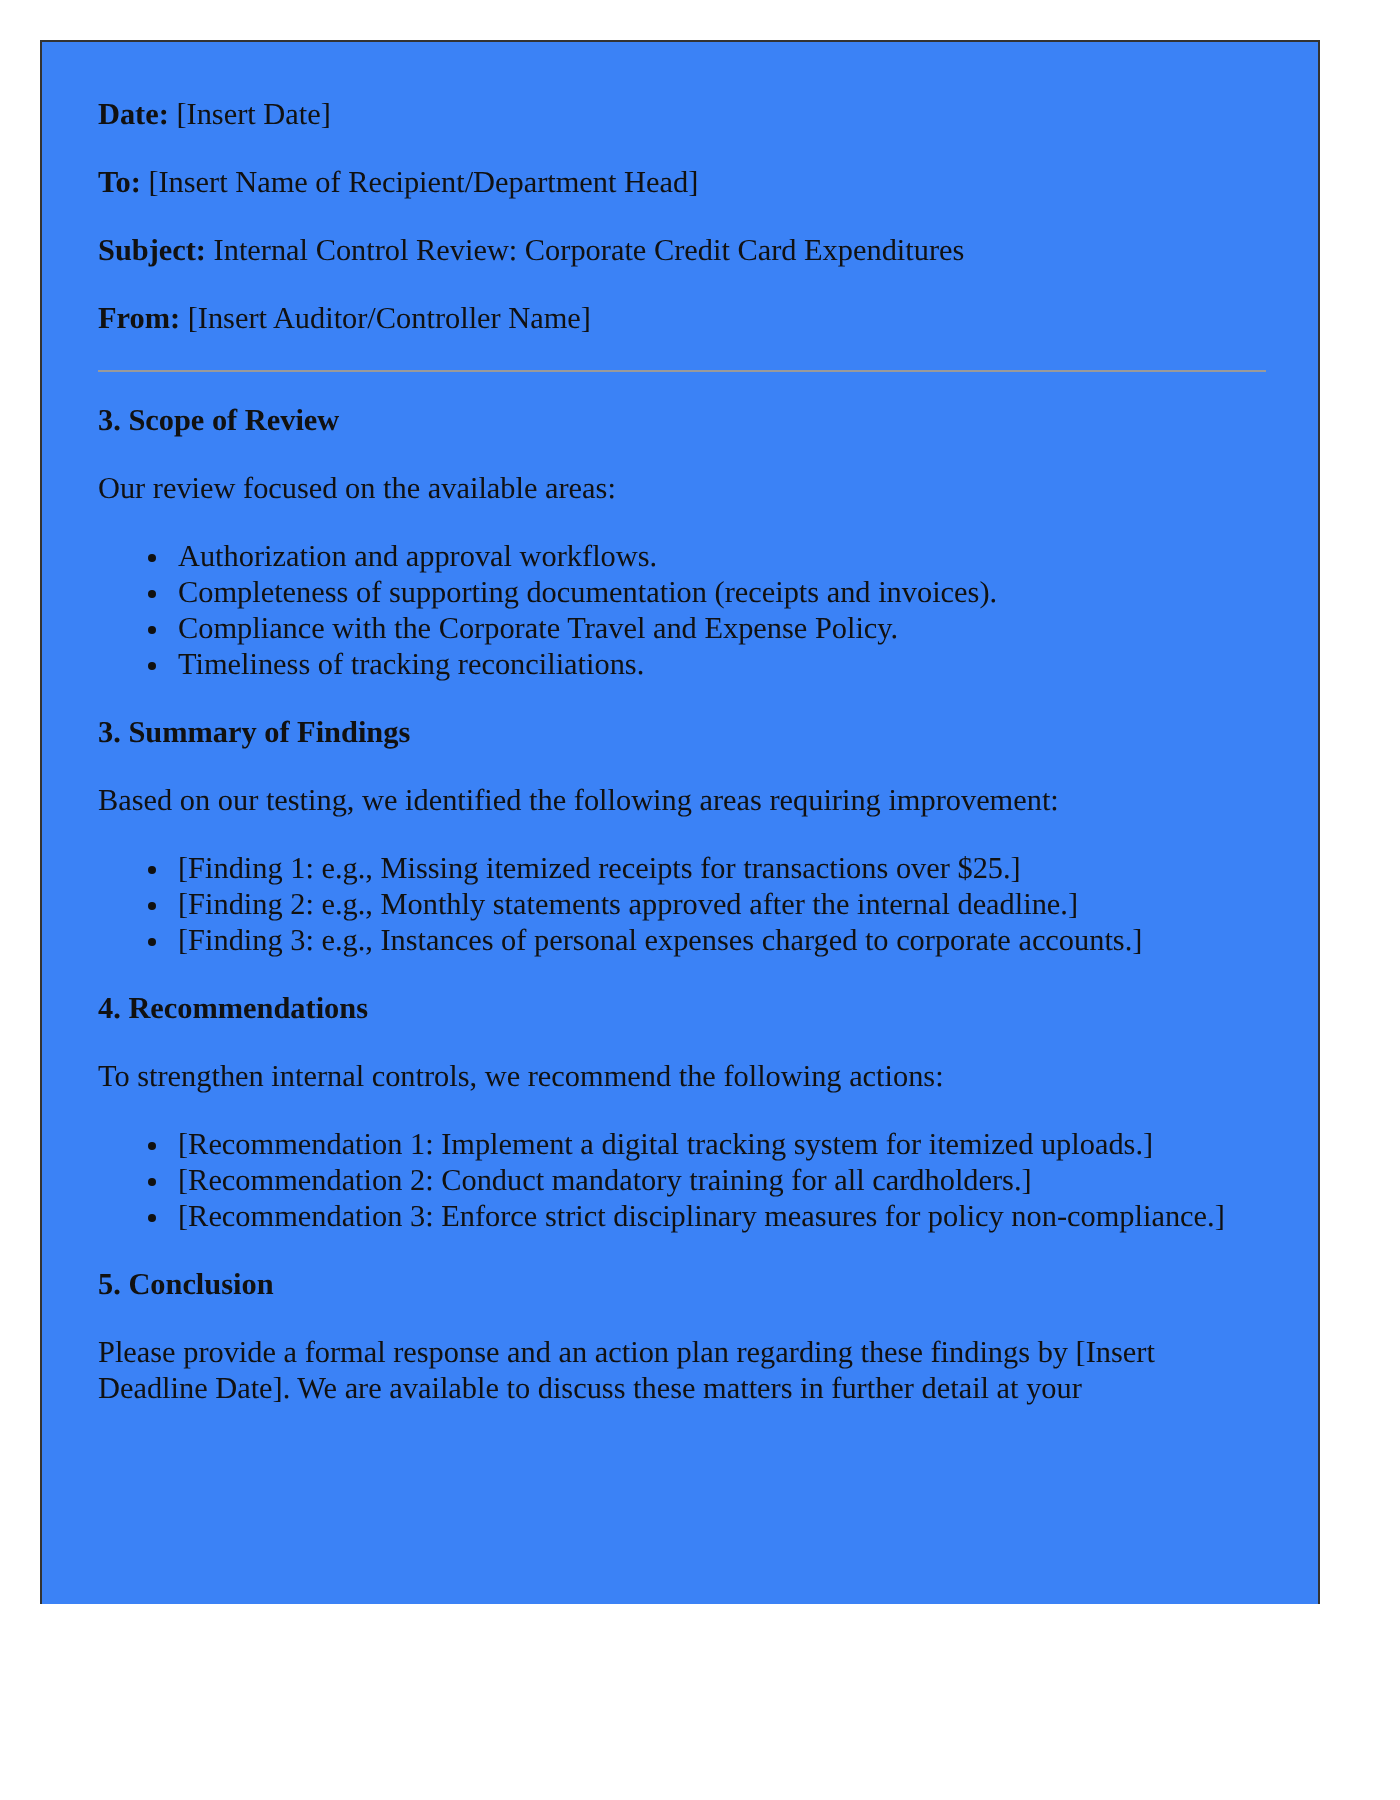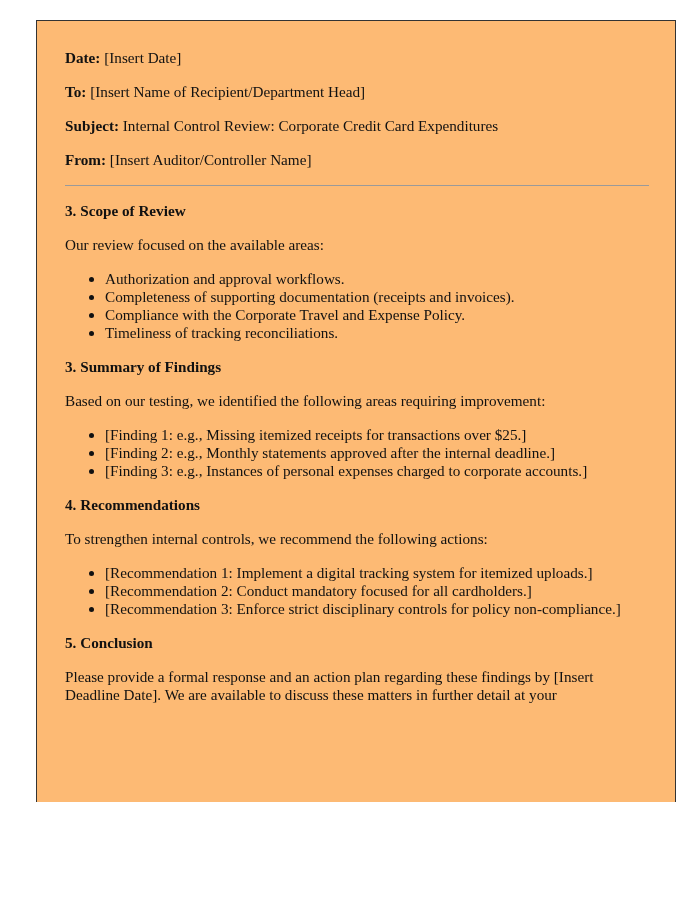--- a/index.html
+++ b/index.html
@@ -1,24 +1,24 @@
 <!DOCTYPE html>
 <html><head>
 <meta charset="utf-8">
 <style>
   html, body { margin: 0; padding: 0; background: #ffffff; }
   body { width: 700px; height: 900px; position: relative; overflow: hidden; }
   .page {
     position: absolute;
-    left: 36px; top: 20px;
+    left: 20px; top: 20px;
     width: 640px; height: 782px;
     border-left: 1px solid #333; border-right: 1px solid #333; border-top: 1px solid #333;
     box-sizing: border-box;
     overflow: hidden;
-    background: #fdba74;
+    background: #3b82f6;
   }
   .content {
     padding: 28px 28px 0 28px;
     font-family: "Liberation Serif", "DejaVu Serif", serif;
     font-size: 15.2px;
     line-height: 18px;
     color: #111;
   }
   .meta p { margin: 0 0 16px 0; }
   .meta b { font-weight: bold; }
@@ -68,22 +68,22 @@
         <li>[Finding 2: e.g., Monthly statements approved after the internal deadline.]</li>
         <li>[Finding 3: e.g., Instances of personal expenses charged to corporate accounts.]</li>
       </ul>
     </section>
 
     <section>
       <h2>4. Recommendations</h2>
       <p class="body">To strengthen internal controls, we recommend the following actions:</p>
       <ul>
         <li>[Recommendation 1: Implement a digital tracking system for itemized uploads.]</li>
-        <li>[Recommendation 2: Conduct mandatory focused for all cardholders.]</li>
-        <li>[Recommendation 3: Enforce strict disciplinary controls for policy non-compliance.]</li>
+        <li>[Recommendation 2: Conduct mandatory training for all cardholders.]</li>
+        <li>[Recommendation 3: Enforce strict disciplinary measures for policy non-compliance.]</li>
       </ul>
     </section>
 
     <section>
       <h2>5. Conclusion</h2>
       <p class="body">Please provide a formal response and an action plan regarding these findings by [Insert Deadline Date]. We are available to discuss these matters in further detail at your</p>
     </section>
 
   </div>
 </div>

